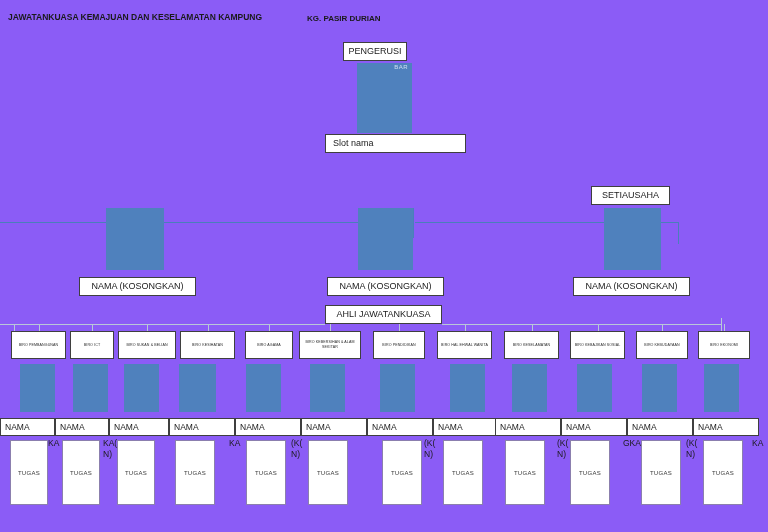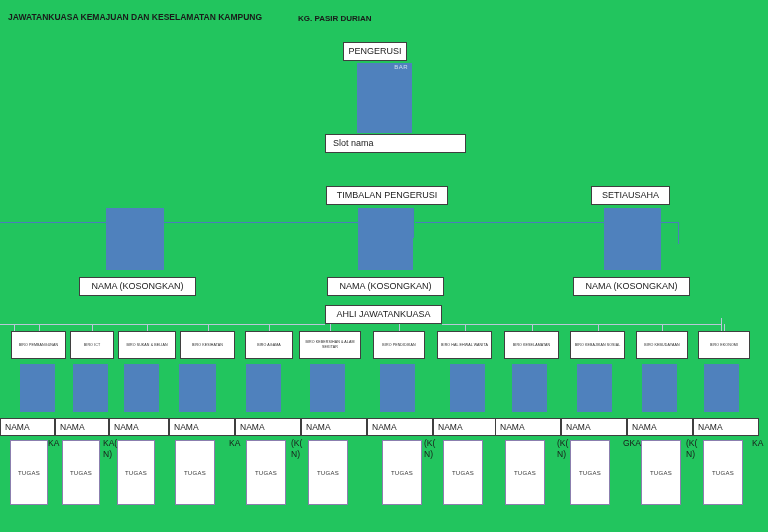--- a/index.html
+++ b/index.html
@@ -10,21 +10,21 @@
   body {
     font-family: "Liberation Sans", sans-serif;
     color: #1a1a1a;
     -webkit-font-smoothing: none;
   }
   #canvas {
     position: relative;
     width: 768px;
     height: 532px;
     overflow: hidden;
-    background: #22c55e;
+    background: #8b5cf6;
   }
 
   
   .labelbox {
     position: absolute;
     box-sizing: border-box;
     border: 1px solid #3f3f3f;
     background: #ffffff;
     display: flex;
     align-items: center;
@@ -128,41 +128,40 @@
     letter-spacing: .3px;
     color: #3a3a3a;
   }
 </style>
 </head>
 <body>
 
 <div id="canvas">
 
   <div class="heading" style="left:8px; top:12px; font-size:8.5px;">JAWATANKUASA KEMAJUAN DAN KESELAMATAN KAMPUNG</div>
-  <div class="heading" style="left:298px; top:14px; font-size:8px; font-weight:bold;">KG. PASIR DURIAN</div>
+  <div class="heading" style="left:307px; top:14px; font-size:8px; font-weight:bold;">KG. PASIR DURIAN</div>
 
   <div class="labelbox" style="left:343px; top:42px; width:64px; height:19px; font-size:9px;">PENGERUSI</div>
 
   <div class="bluebox" style="left:357px; top:63px; width:55px; height:70px;">
     <span class="bartag">BAR</span>
   </div>
 
   <div class="labelbox left" style="left:325px; top:134px; width:141px; height:19px; font-size:9px;">Slot nama</div>
 
   <div class="hline" style="left:0px;   top:222px; width:192px;"></div>
   <div class="hline" style="left:192px; top:222px; width:171px;"></div>
   <div class="hline" style="left:415px; top:222px; width:190px;"></div>
   <div class="hline" style="left:660px; top:222px; width:19px;"></div>
   <div class="vline" style="left:413px; top:208px; height:30px;"></div>
   <div class="vline" style="left:678px; top:222px; height:22px;"></div>
 
   <div class="bluebox" style="left:106px; top:208px; width:58px; height:62px;"></div>
   <div class="labelbox" style="left:79px; top:277px; width:117px; height:19px; font-size:9px;">NAMA (KOSONGKAN)</div>
 
-  <div class="labelbox" style="left:326px; top:186px; width:122px; height:19px; font-size:9px;">TIMBALAN PENGERUSI</div>
   <div class="bluebox" style="left:358px; top:208px; width:55px; height:62px;"></div>
   <div class="labelbox" style="left:327px; top:277px; width:117px; height:19px; font-size:9px;">NAMA (KOSONGKAN)</div>
 
   <div class="labelbox" style="left:591px; top:186px; width:79px; height:19px; font-size:9px;">SETIAUSAHA</div>
   <div class="bluebox" style="left:604px; top:208px; width:57px; height:62px;"></div>
   <div class="labelbox" style="left:573px; top:277px; width:117px; height:19px; font-size:9px;">NAMA (KOSONGKAN)</div>
 
   <div class="labelbox" style="left:325px; top:305px; width:117px; height:19px; font-size:9px;">AHLI JAWATANKUASA</div>
 
   <div class="hline grey" style="left:0px;   top:324px; width:325px;"></div>

